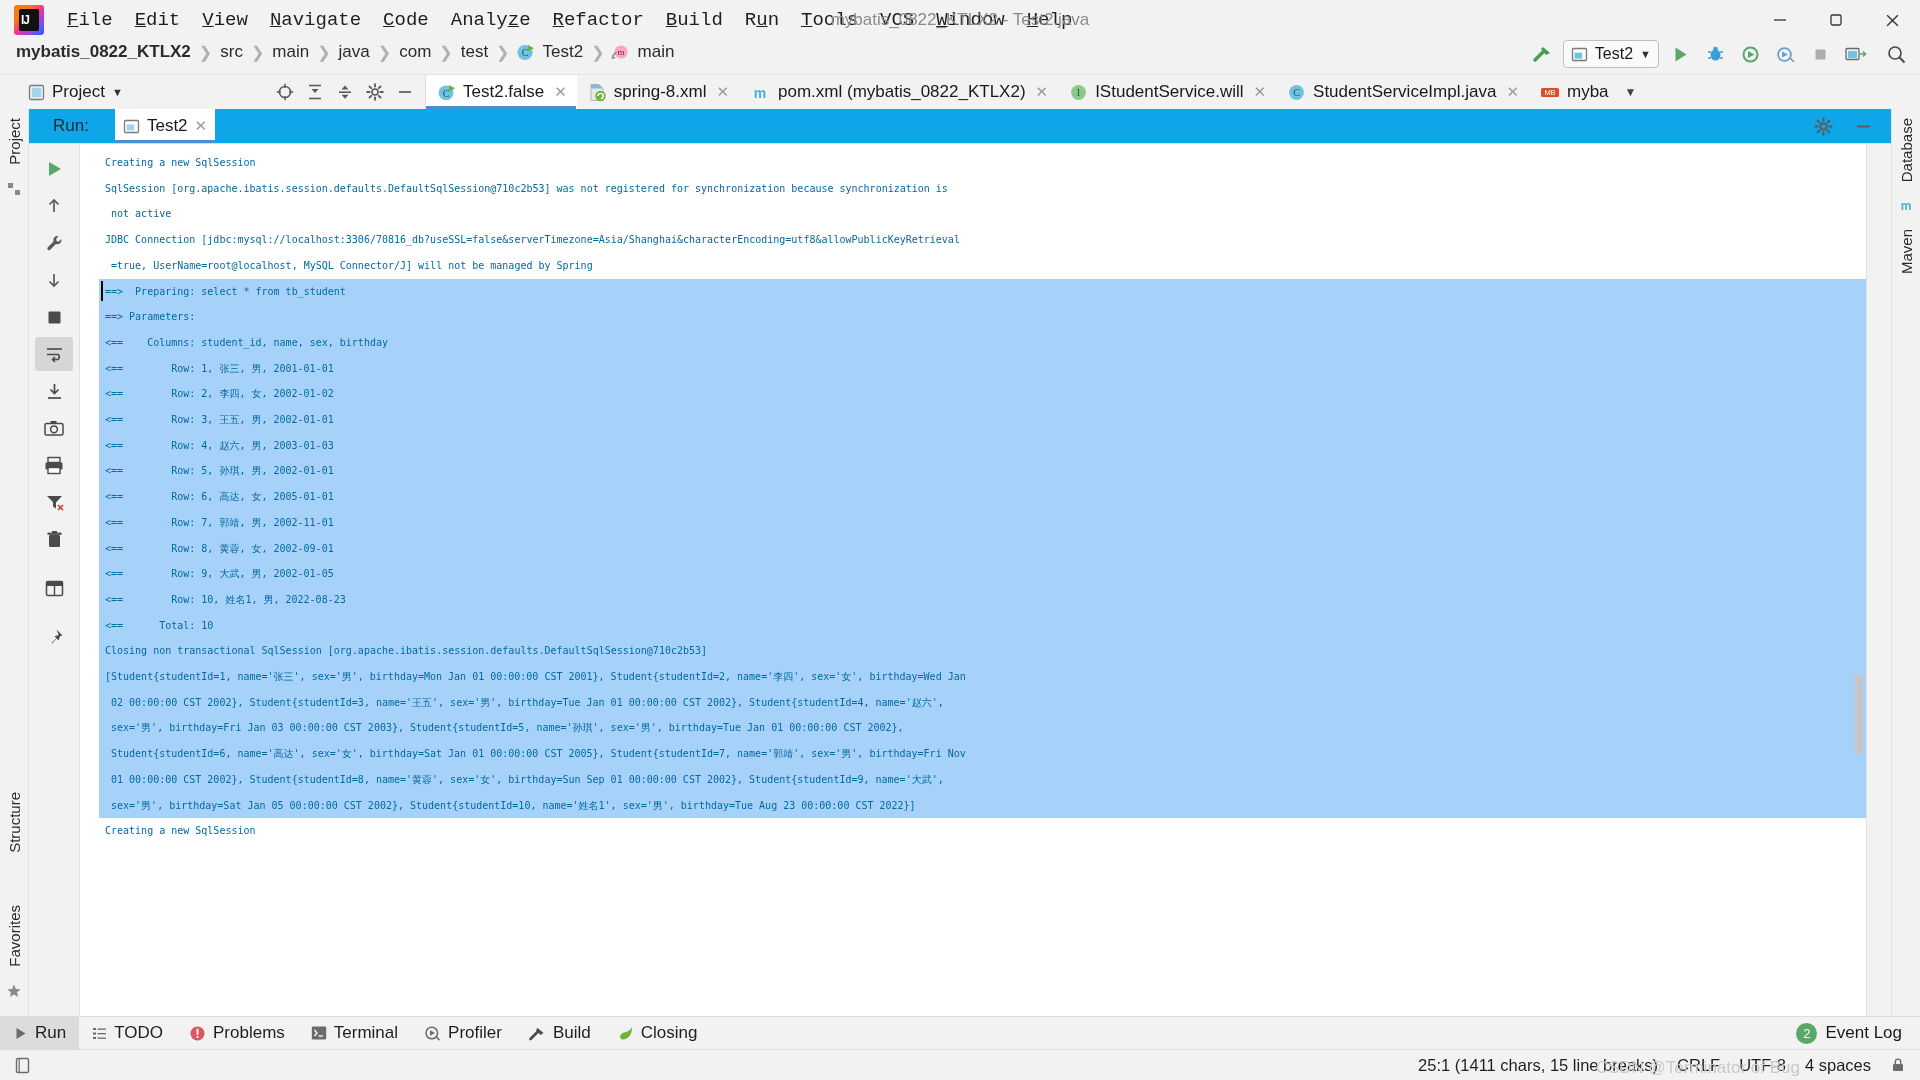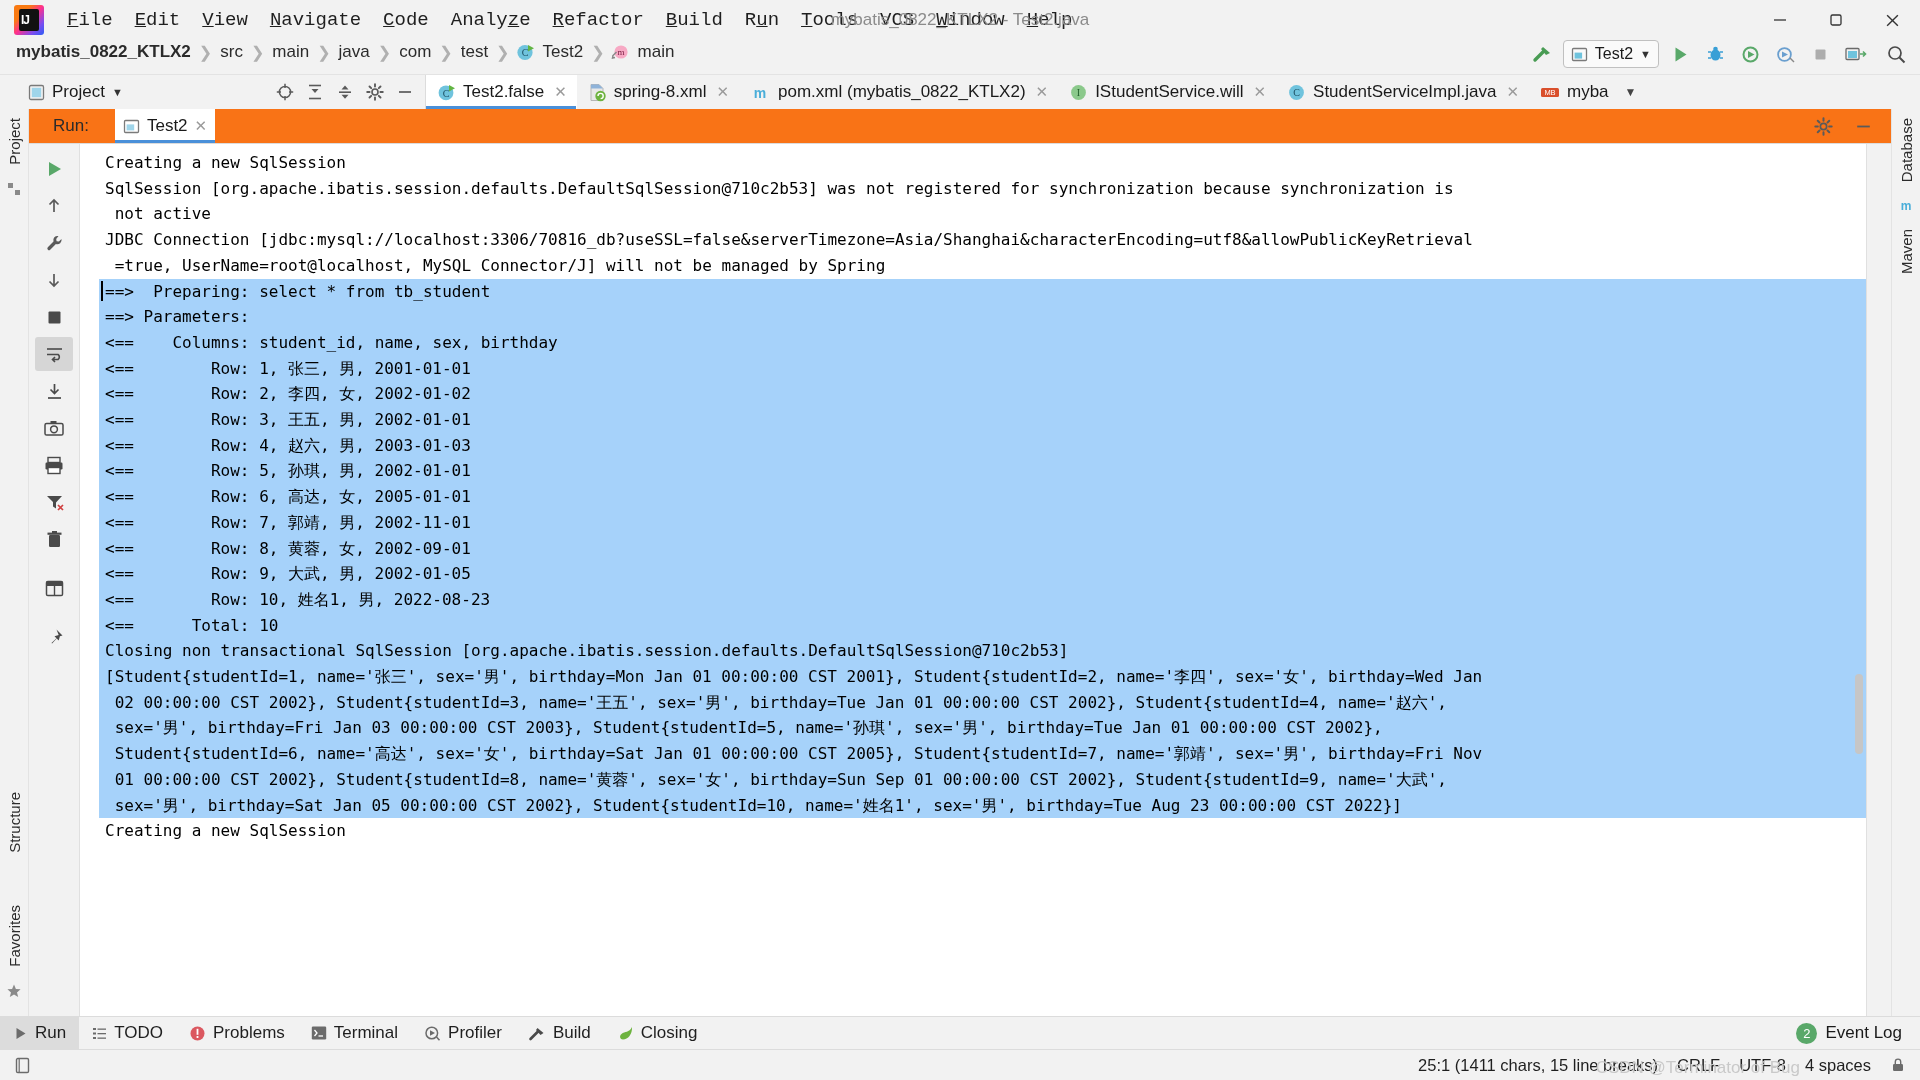--- a/index.html
+++ b/index.html
@@ -45,37 +45,37 @@
   .proj-actions{margin-left:auto;display:flex;align-items:center;gap:2px;padding-right:6px;}
   .etabs{flex:1;display:flex;align-items:stretch;overflow:hidden;background:#f2f2f2;}
   .etab{display:flex;align-items:center;gap:7px;padding:0 9px 0 11px;font-size:17px;white-space:nowrap;border-right:1px solid transparent;position:relative;}
   .etab.active{background:#ffffff;}
   .etab.active:after{content:"";position:absolute;left:0;right:0;bottom:0;height:3px;background:#4a90d9;}
   .etab .x{color:#9a9a9a;font-size:15px;margin-left:3px;}
   .tabs-right{display:flex;align-items:center;padding-right:6px;}
 
   
   .runwin{flex:1;display:flex;flex-direction:column;min-height:0;background:#fff;}
-  .runhead{height:34px;display:flex;align-items:center;background:#f97316;flex:0 0 34px;border-bottom:1px solid #dcdcdc;}
+  .runhead{height:34px;display:flex;align-items:center;background:#0ea5e9;flex:0 0 34px;border-bottom:1px solid #dcdcdc;}
   .runhead .rl{padding-left:24px;font-size:17px;color:#2b2b2b;}
   .runtab{margin-left:26px;display:flex;align-items:center;gap:7px;font-size:17px;padding:0 8px;height:34px;position:relative;background:#fff;}
   .runtab:after{content:"";position:absolute;left:0;right:0;bottom:0;height:3px;background:#4a90d9;}
   .runhead-right{margin-left:auto;display:flex;align-items:center;gap:12px;padding-right:14px;}
 
   .runbody{flex:1;display:flex;min-height:0;}
   .runtools{width:50px;background:#f2f2f2;display:flex;flex-direction:column;align-items:center;padding-top:8px;gap:3px;border-right:1px solid #e0e0e0;}
   .rt{width:38px;height:34px;display:flex;align-items:center;justify-content:center;border-radius:3px;}
   .rt.sel{background:#d6d6d6;}
   .gutter{width:10px;background:#fff;}
   .console{flex:1;position:relative;background:#fff;overflow:hidden;}
   .conscroll{position:absolute;inset:0;overflow:hidden;}
   pre.out{
     margin:0;padding:6px 0 0 9px;
     font-family:"DejaVu Sans Mono","Liberation Mono",monospace;
-    font-size:16px;line-height:25.7px;color:#000000;white-space:pre;
+    font-size:10px;line-height:25.7px;color:#0369a1;white-space:pre;
   }
   pre.out .ln{display:block;padding-left:6px;}
   pre.out .sel{background:#a6d2fa;}
   .caretline{position:relative;}
   .caretline:before{content:"";position:absolute;left:2px;top:2px;width:2px;height:20px;background:#000;}
   .vscroll{position:absolute;right:2px;top:0;width:10px;height:100%;}
   .vthumb{position:absolute;right:1px;width:8px;background:#c6c6c6;border-radius:4px;}
   .rightrail{width:24px;background:#f2f2f2;display:flex;flex-direction:column;align-items:center;border-left:1px solid #e0e0e0;}
 
   

